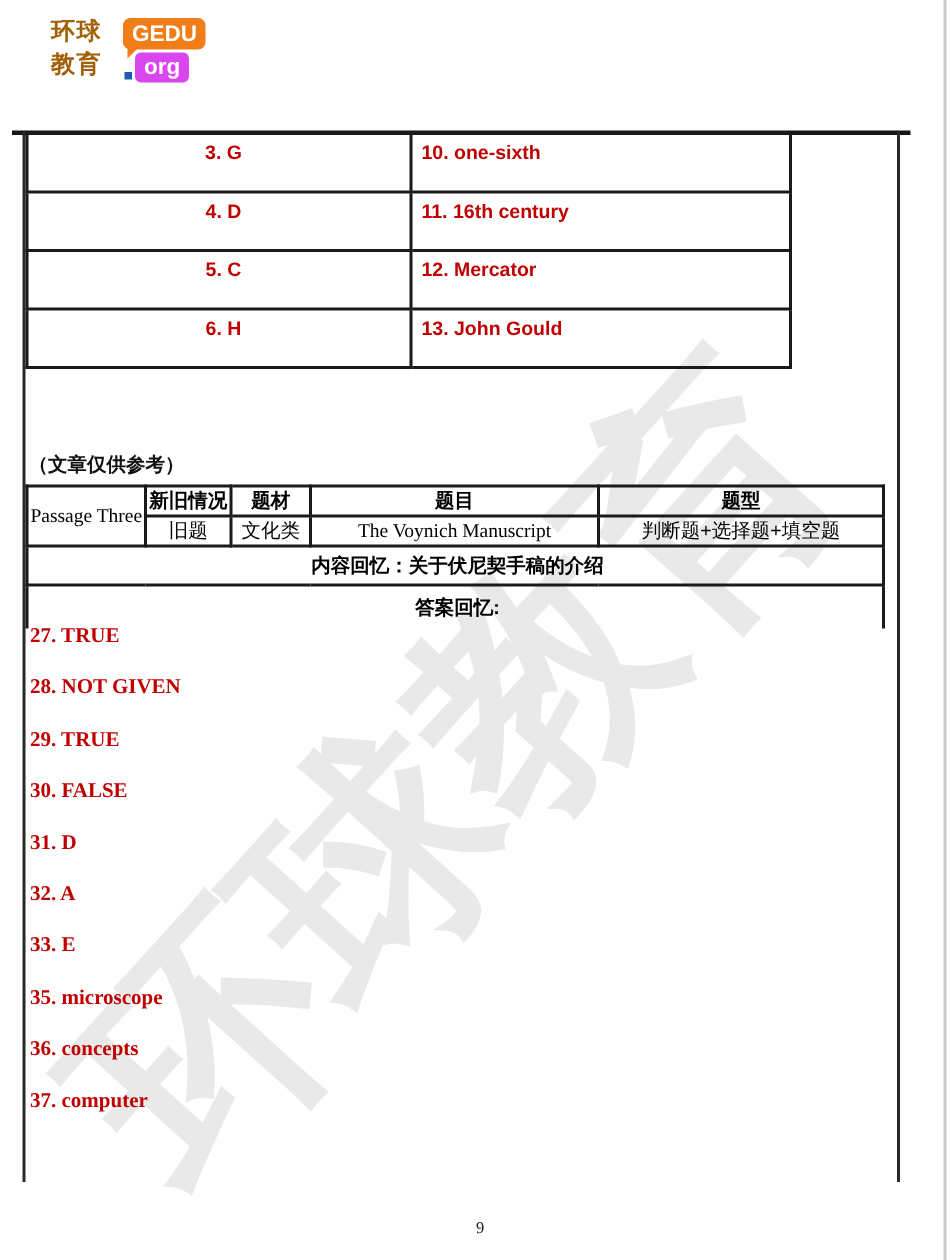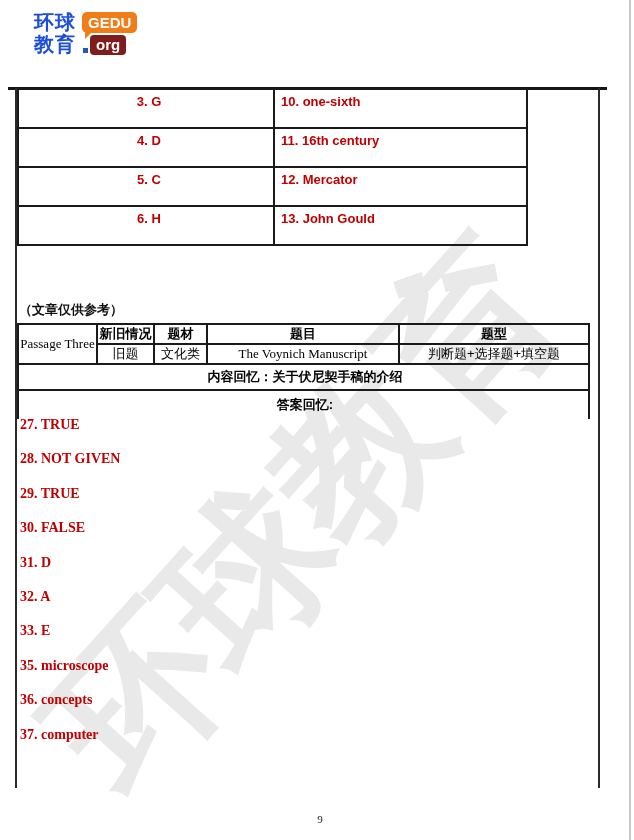--- a/index.html
+++ b/index.html
@@ -10,28 +10,28 @@
   
   .watermark{
     position:absolute;left:305px;top:517px;z-index:0;
     transform:translate(-50%,-50%) rotate(-48deg);
     font-size:165px;font-weight:bold;color:#e9e9e9;white-space:nowrap;
     font-family:"Liberation Sans",sans-serif;letter-spacing:0px;user-select:none;
   }
   .content{position:absolute;inset:0;z-index:1;}
   
   .logo{position:absolute;left:34px;top:10px;width:110px;height:48px;}
-  .logo-cn{position:absolute;left:0;top:1px;color:#1d4ed8;font-weight:bold;
-    font-size:20px;line-height:22px;letter-spacing:1px;}
+  .logo-cn{position:absolute;left:0;top:1px;color:#a16207;font-weight:bold;
+    font-size:16px;line-height:22px;letter-spacing:1px;}
   .gedu-box{position:absolute;left:48px;top:2px;background:#f07d17;color:#fff;
     font-weight:bold;font-size:15px;line-height:21px;padding:0 6px;border-radius:5px;}
   .gedu-tail{position:absolute;left:51px;top:22px;width:0;height:0;
     border-left:7px solid #f07d17;border-bottom:7px solid transparent;}
   .org-dot{position:absolute;left:49px;top:38px;width:5px;height:5px;background:#1f5cab;}
-  .org-box{position:absolute;left:56px;top:25px;background:#7f1d1d;color:#fff;
+  .org-box{position:absolute;left:56px;top:25px;background:#d946ef;color:#fff;
     font-weight:bold;font-size:15px;line-height:20px;padding:0 6px;border-radius:4px;}
   
   .frame-top{position:absolute;left:8px;top:87px;width:599px;height:3px;background:#161616;}
   .frame-left{position:absolute;left:15px;top:88px;width:2px;height:700px;background:#2a2a2a;}
   .frame-right{position:absolute;left:598px;top:88px;width:2px;height:700px;background:#2a2a2a;}
   .scan-edge{position:absolute;left:629px;top:0;width:2px;height:840px;background:#c9c9c9;}
   
   .tbl1{position:absolute;left:17px;top:88px;border-collapse:collapse;table-layout:fixed;}
   .tbl1 td{
     border:2px solid #1a1a1a;vertical-align:top;padding:4px 0 0 6px;

